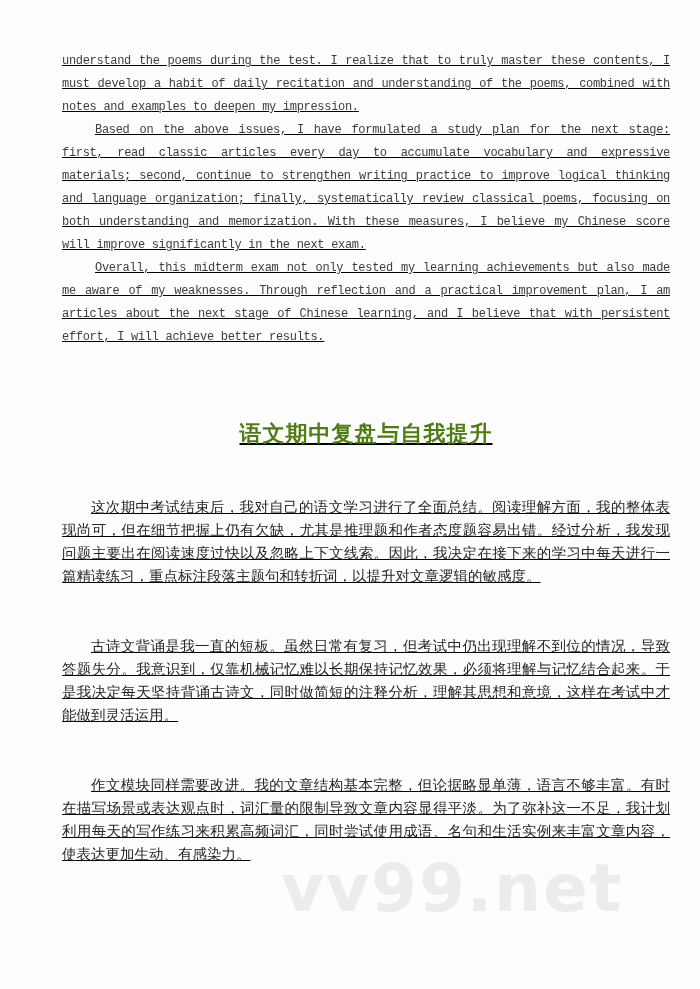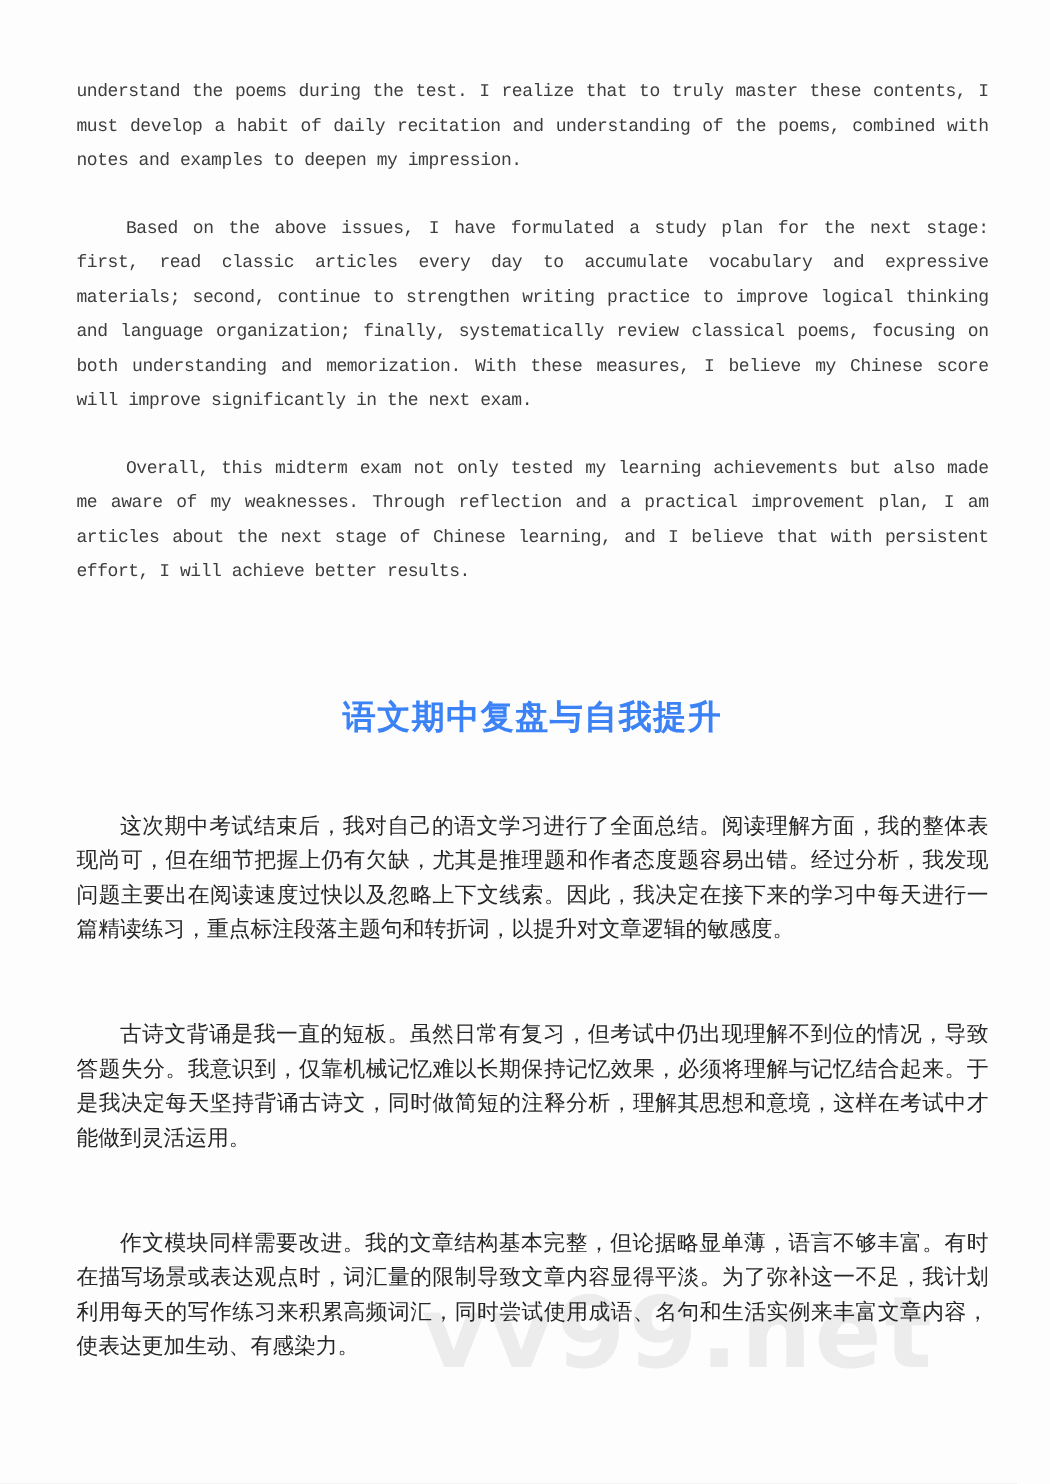--- a/index.html
+++ b/index.html
@@ -8,43 +8,44 @@
     position: relative;
     width: 700px;
     height: 989px;
     margin: 0 auto;
     background: #fdfdfd;
     overflow: hidden;
     font-family: "Liberation Sans", sans-serif;
   }
   .content {
     position: absolute;
-    left: 51px;
+    left: 62px;
     top: 0;
     width: 608px;
     z-index: 2;
+    text-decoration: underline;
   }
   .en {
     font-family: "Liberation Mono", "DejaVu Sans Mono", monospace;
     font-size: 12px;
     line-height: 23px;
     letter-spacing: -0.3px;
     color: #3d3d3d;
     text-align: justify;
   }
   .p-en-1 { margin-top: 50px; }
-  .p-en-2, .p-en-3 { margin-top: 22px; text-indent: 33px; }
+  .p-en-2, .p-en-3 { text-indent: 33px; }
   .doc-title {
     margin-top: 70px;
     text-align: center;
     font-family: "Liberation Sans", "DejaVu Sans", sans-serif;
     font-size: 22px;
     font-weight: bold;
     letter-spacing: 1px;
-    color: #3b82f6;
+    color: #4d7c0f;
   }
   .cn {
     font-family: "Liberation Sans", "DejaVu Sans", sans-serif;
     font-size: 14.5px;
     line-height: 23px;
     color: #262626;
     text-align: justify;
   }
   .p-cn-1 { margin-top: 21px; }
   .p-cn-2, .p-cn-3, .p-cn-4, .p-cn-5 { margin-top: 7px; }

